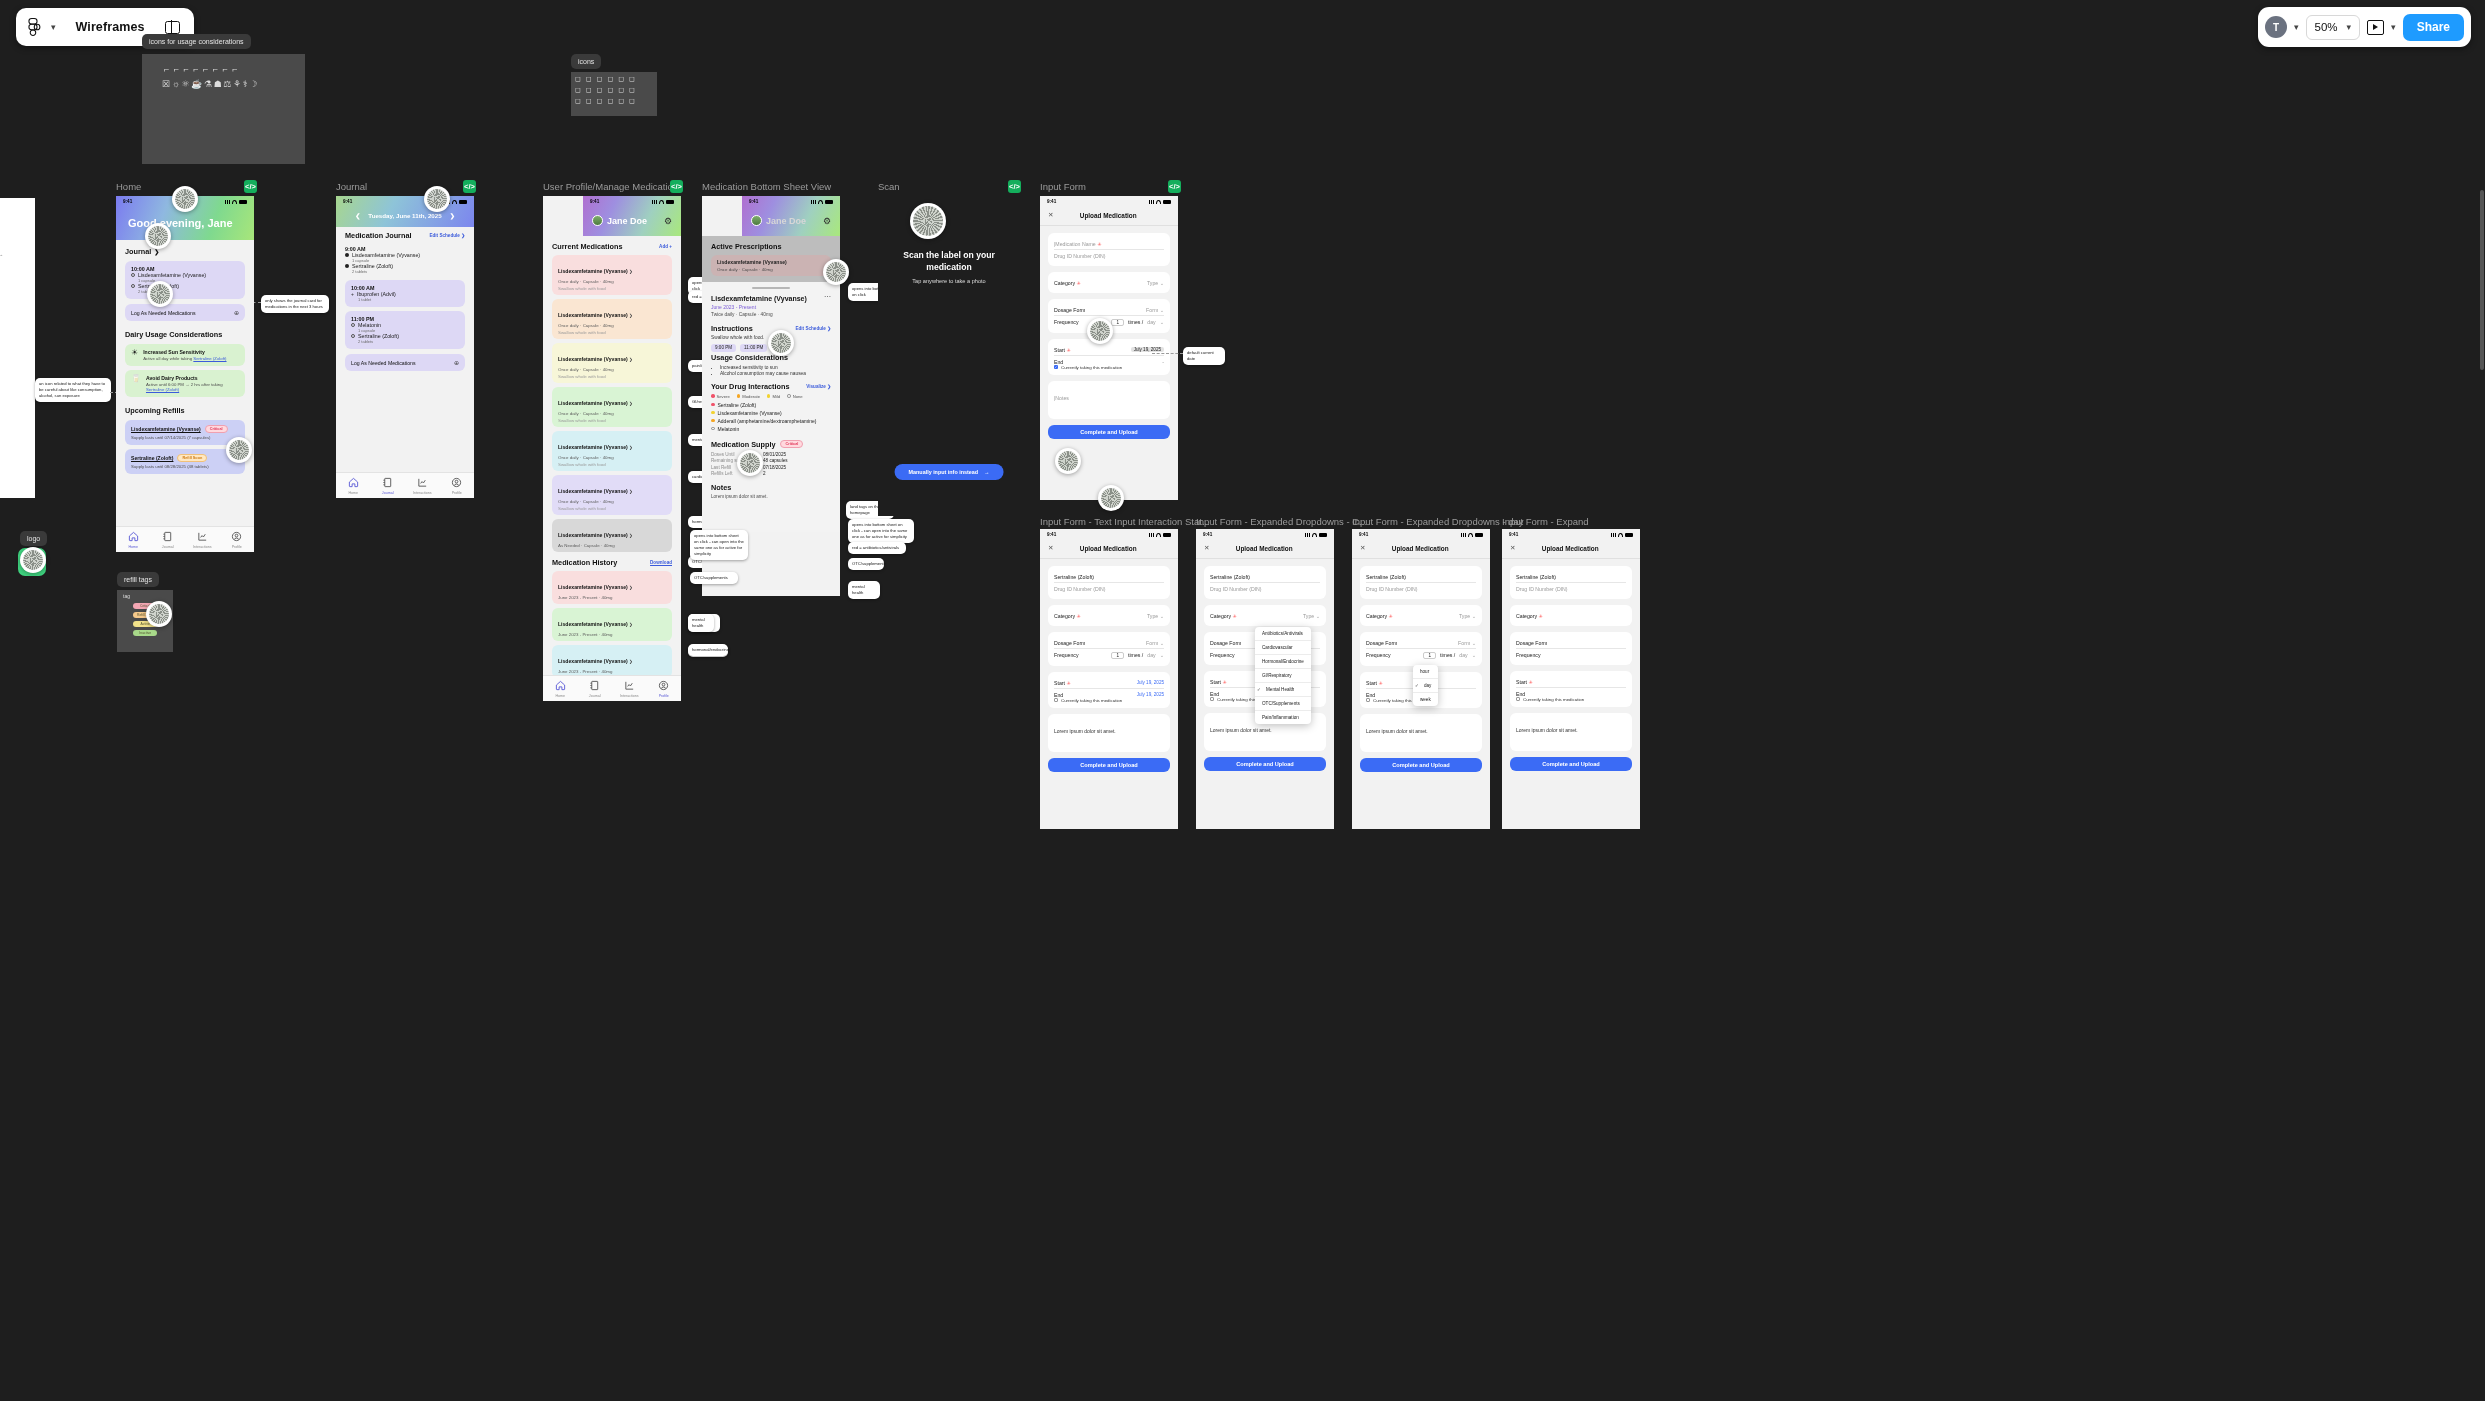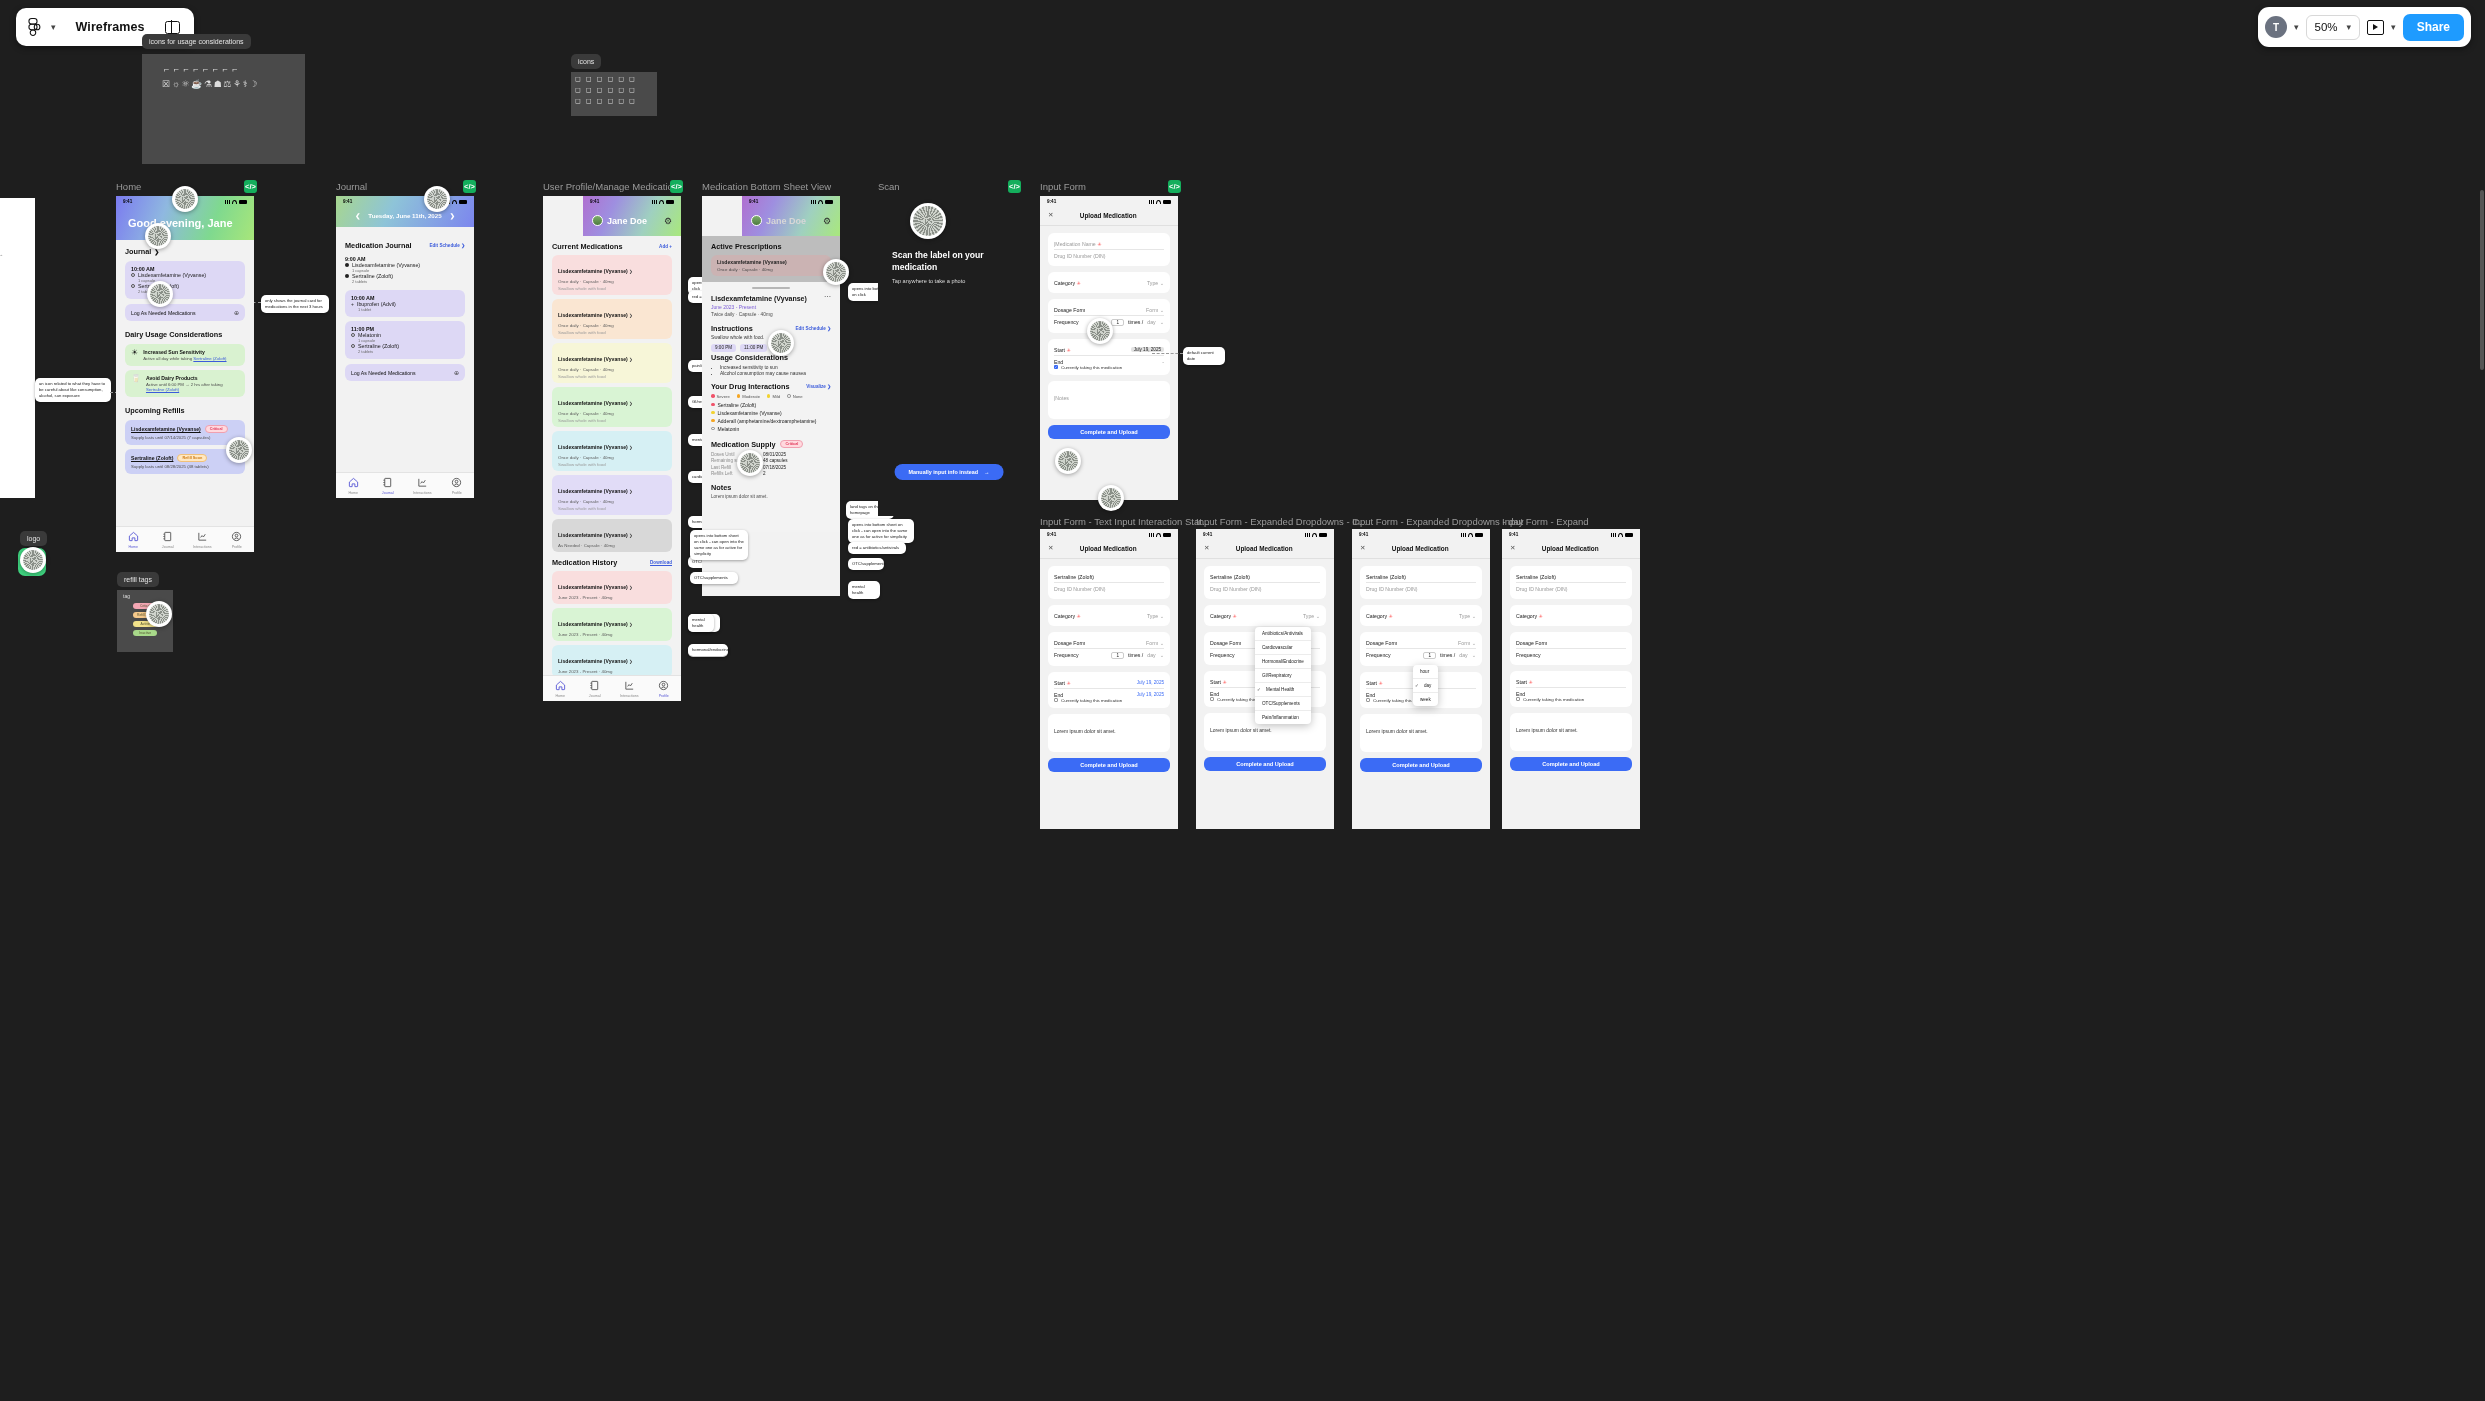--- a/index.html
+++ b/index.html
@@ -317,21 +317,21 @@
           <span class="wifi"></span>
           <span class="batt"></span>
         </span>
     </div>
     <div style="display:flex;align-items:center;justify-content:center;gap:8px;padding:5px 0 8px;color:#fff;font-size:6.2px;font-weight:600;">
       <span>❮</span>
       <span>Tuesday, June 11th, 2025</span>
       <span>❯</span>
     </div>
   </div>
-  <div style="padding:14px 9px 0;">
+  <div style="padding:4px 9px 0;">
     <div style="display:flex;justify-content:space-between;align-items:center;">
       <span class="sec-h">Medication Journal</span>
       <span class="lnkp"><span>Edit Schedule</span> ❯</span>
     </div>
     <div id="journalGroups" style="margin-top:4px;">
         <div style="margin-bottom:4px;padding:2px 0;">
           <div style="font-size:5.4px;font-weight:700;color:#111;">9:00 AM</div>
           <div class="row-med">
             <span class="radio-f"></span>
             <span>Lisdexamfetamine (Vyvanse)</span>
@@ -664,21 +664,21 @@
 <div class="note" style="left:848px; top:558px; width:36px;">OTC/supplements</div>
 <div class="note" style="left:848px; top:581px; width:32px;">mental health</div>
 <div class="note" style="left:690px; top:530px; width:58px;">opens into bottom sheet on click - can open into the same one as for active for simplicity</div>
 <div class="note" style="left:690px; top:572px; width:48px;">OTC/supplements</div>
 <div class="note" style="left:688px; top:614px; width:26px;">mental health</div>
 <div class="note" style="left:688px; top:644px; width:40px;">hormonal/endocrine</div>
 
 <div class="frame-title" style="left:878px; top:181px;">Scan</div>
 <div class="dev-badge" style="left:1008px; top:180px;">&lt;/&gt;</div>
 <div class="phone" style="left:878px; top:196px; width:142px; height:320px; background:#1e1e1e;">
-  <div style="position:absolute;left:0;right:0;top:54px;text-align:left;padding:0 14px;">
+  <div style="position:absolute;left:0;right:0;top:54px;text-align:center;padding:0 14px;">
     <div style="font-size:8.6px;font-weight:700;color:#fff;line-height:1.35;">Scan the label on your medication</div>
     <div style="font-size:5.6px;color:#dcdcdc;margin-top:5px;">Tap anywhere to take a photo</div>
   </div>
   <div style="position:absolute;left:50%;transform:translateX(-50%);bottom:36px;background:#3b6bf5;color:#fff;font-size:5.4px;font-weight:600;border-radius:11px;padding:5px 14px;display:flex;align-items:center;gap:6px;white-space:nowrap;">
     <span>Manually input info instead</span>
       <span>→</span>
   </div>
 </div>
 <div class="cursor" style="left:910px; top:203px; width:36px; height:36px;">
     <i></i>

